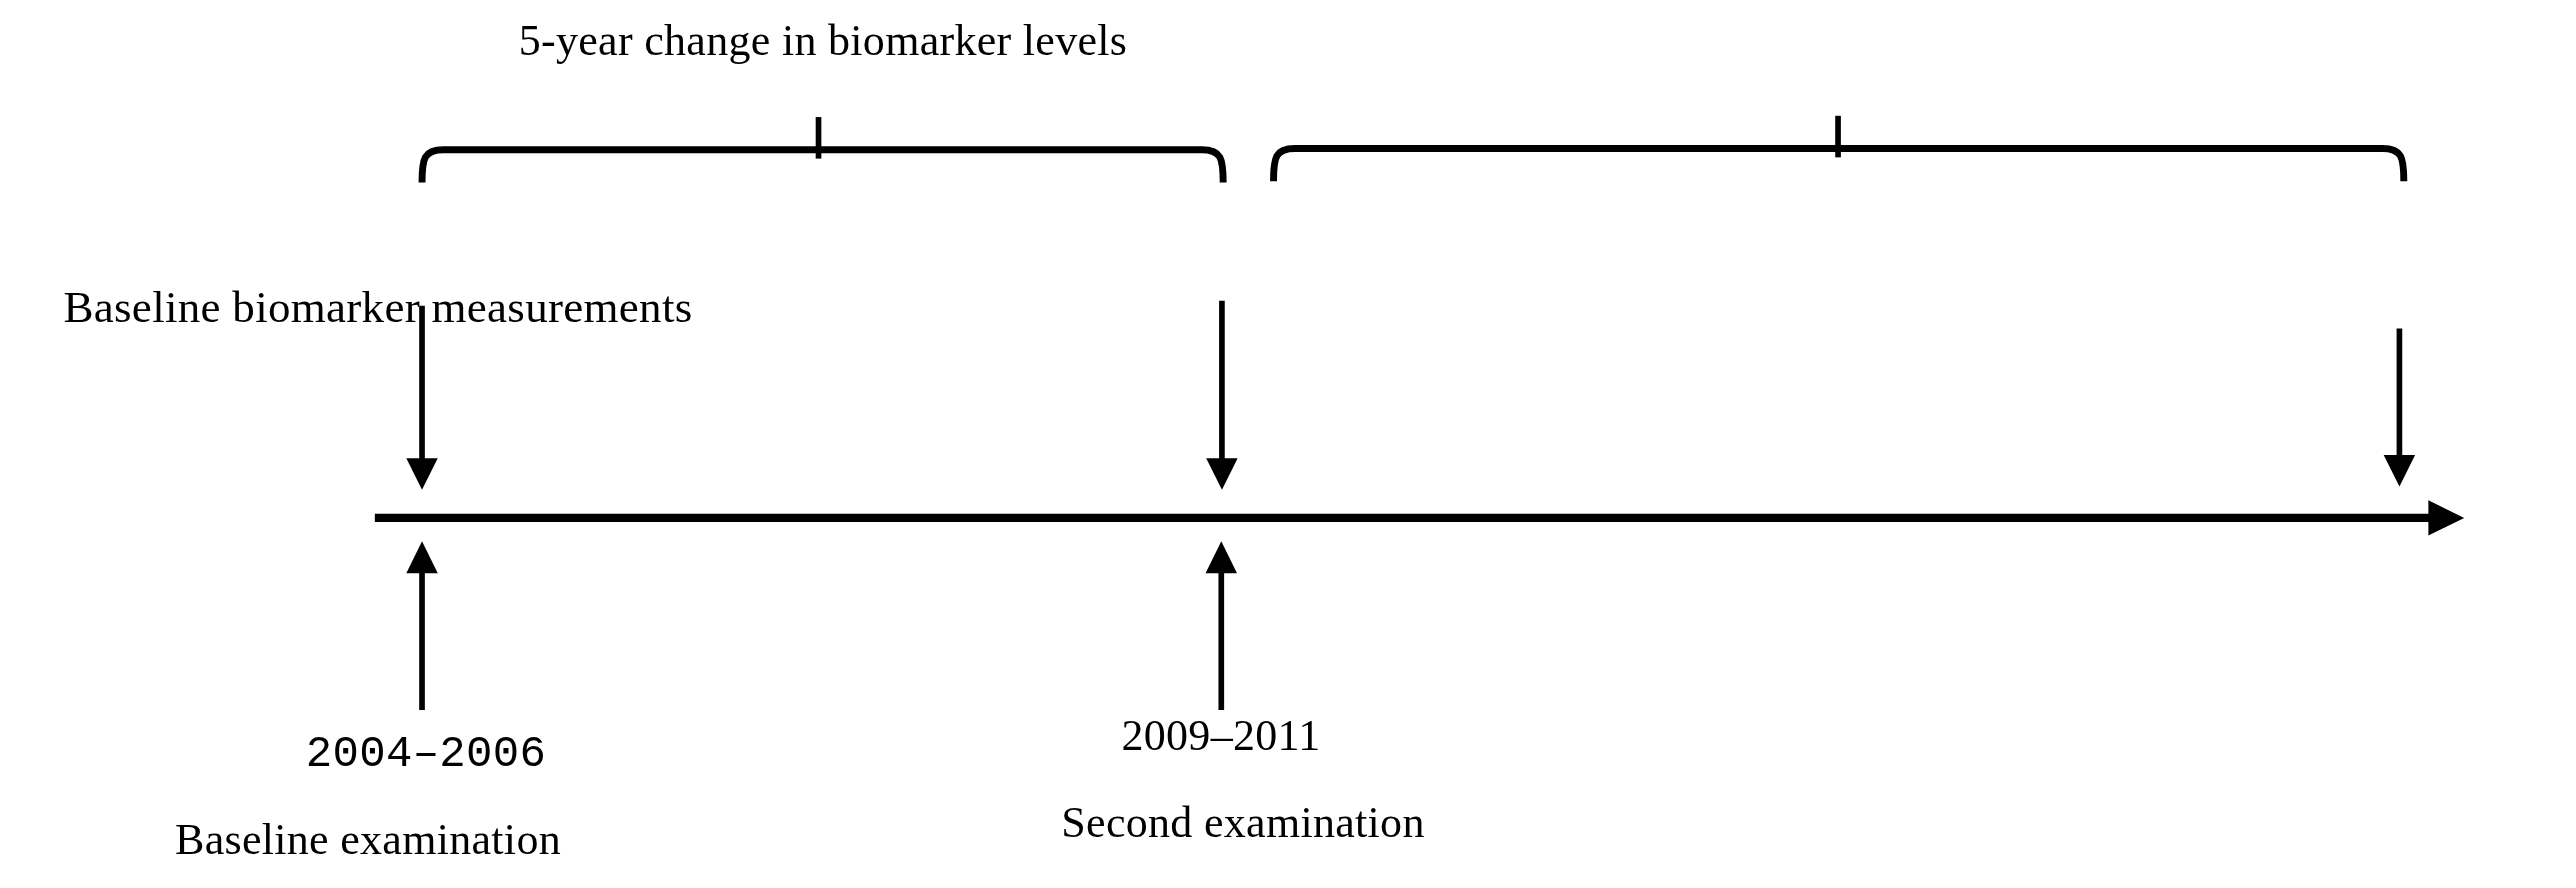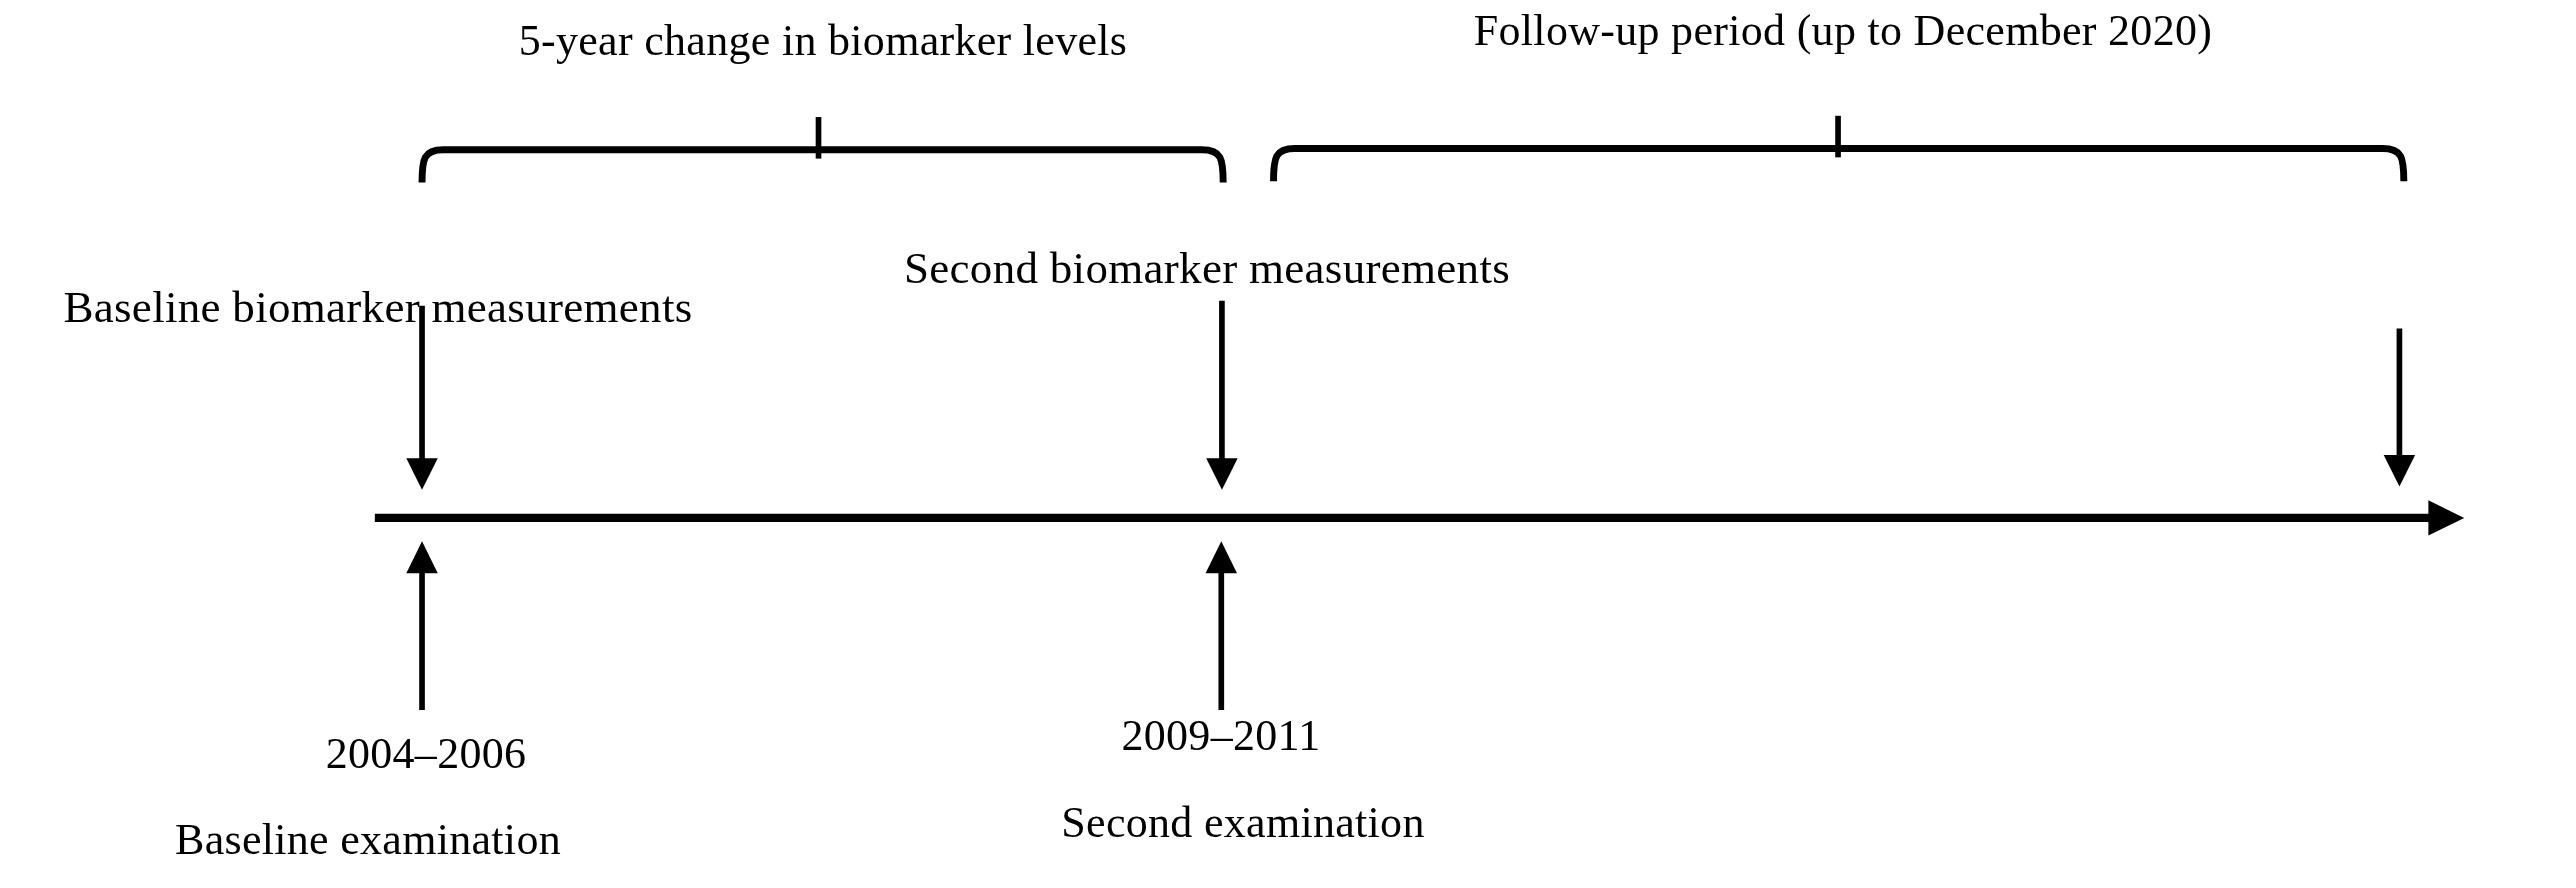--- a/index.html
+++ b/index.html
@@ -80,28 +80,26 @@
     </g>
 
     <g>
       <line x1="1940" y1="1128" x2="1940" y2="908" stroke-width="9"></line>
       <polygon points="1915,911 1965,911 1940,860" fill="#000000" stroke="none"></polygon>
     </g>
   </svg>
 
   <div class="label period-label" style="left:823px; top:19px;">5-year change in biomarker levels</div>
 
-  <div class="label period-label" style="left:1843px; top:8.8px;">Follow-up period (up to December 2020)</div>
 
   <div class="label event-label" style="left:378px; top:247px;margin-top:38px;">Baseline biomarker measurements</div>
 
-  <div class="label event-label" style="left:1207px; top:246px;">Second biomarker measurements</div>
 
 
-  <div class="label year-label" style="left:426px; top:732px;">2004–2006</div>
+  <div class="label year-label" style="left:426px; top:732px;font-family:Liberation Mono, monospace;">2004–2006</div>
 
   <div class="label year-label" style="left:1221px; top:714px;">2009–2011</div>
 
   <div class="label exam-label" style="left:368px; top:818px;">Baseline examination</div>
 
   <div class="label exam-label" style="left:1243px; top:801px;">Second examination</div>
 
 </div>
 
 

